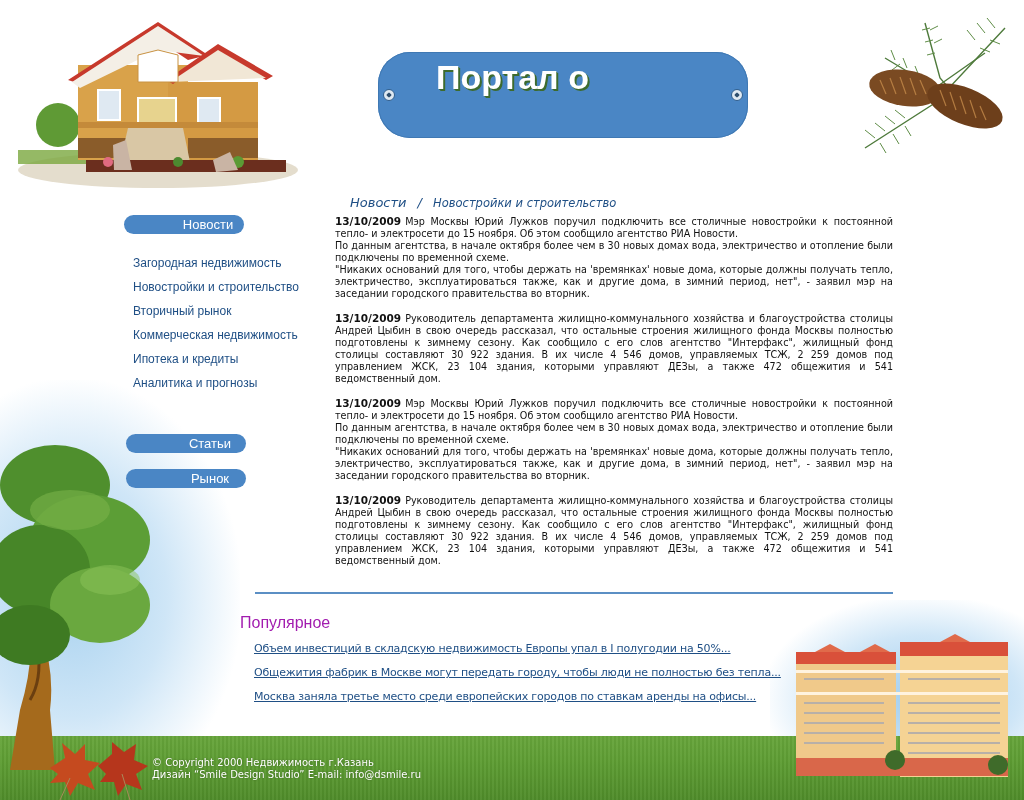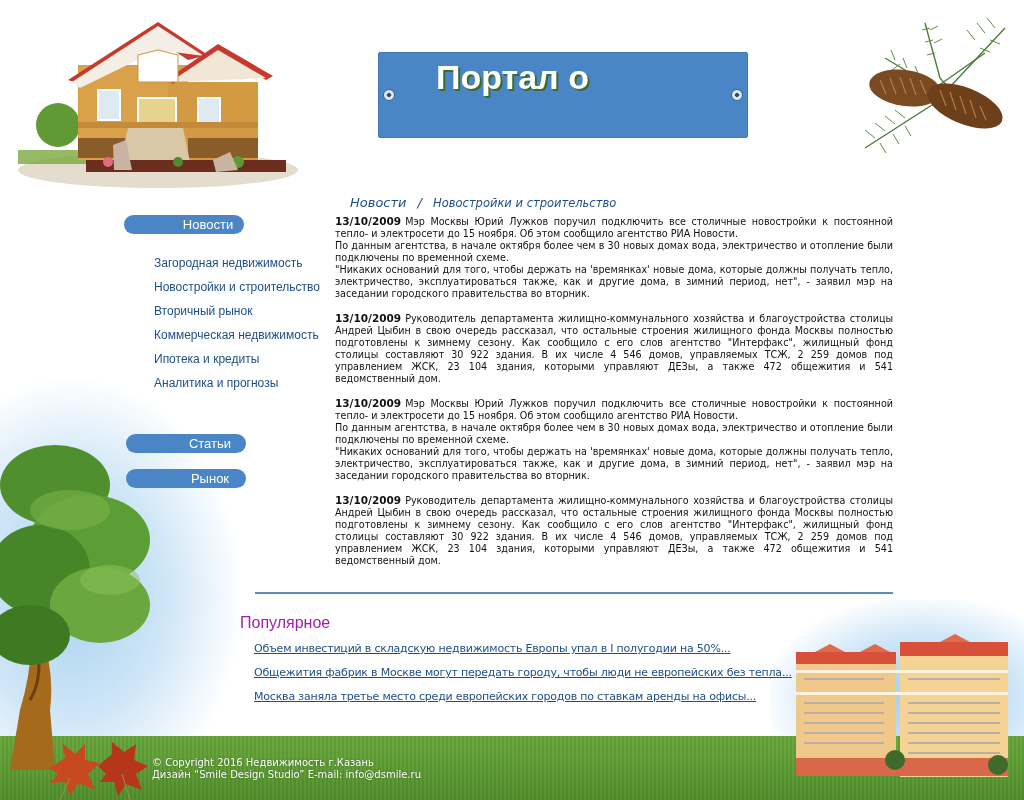--- a/index.html
+++ b/index.html
@@ -35,21 +35,21 @@
   
   .tree { left:0; top:430px; width:150px; height:340px; }
   
   .leaves { left:40px; top:738px; width:110px; height:62px; }
   
   .building { left:790px; top:630px; width:222px; height:150px; }
 
   
   .title-plate {
     left:378px; top:52px; width:370px; height:86px;
-    background:#4a86c5; border-radius:3px;
+    background:#4a86c5; border-radius:32px;
     box-shadow: inset 0 0 0 1px #3f78b3;
   }
   .title-text {
     position:absolute; left:58px; top:6px;
     font-family:"Liberation Sans", sans-serif; font-weight:bold;
     font-size:34px; line-height:38px; color:#ffffff;
     text-shadow: 2px 2px 0 #3d6b2e, 1px 1px 0 #3d6b2e;
     margin:0;
   }
   .screw {
@@ -78,21 +78,21 @@
     background:#4a86c5; color:#ffffff;
     font-size:13px; line-height:19px; text-align:right;
     padding-right:0; box-sizing:border-box; cursor:pointer;
   }
   .pill span { display:inline-block; width:72px; text-align:center; }
   .pill-news { left:124px; top:215px; }
   .pill-articles { left:126px; top:434px; }
   .pill-market { left:126px; top:469px; }
 
   .side-nav { left:133px; top:253px; margin:0; padding:0; list-style:none; }
-  .side-nav li { height:24px;margin-left:21px; }
+  .side-nav li { height:24px; }
   .side-nav a {
     font-size:12px; color:#1f4f85; text-decoration:none; line-height:16px;
     cursor:pointer;
   }
 
   
   .articles {
     left:335px; top:215px; width:558px;
     font-family:"DejaVu Sans", sans-serif; font-size:9.6px; line-height:12px;
     color:#111111; text-align:justify;
@@ -273,20 +273,20 @@
   <div class="article">
     <p><span class="date">13/10/2009</span><span>Руководитель департамента жилищно-коммунального хозяйства и благоустройства столицы Андрей Цыбин в свою очередь рассказал, что остальные строения жилищного фонда Москвы полностью подготовлены к зимнему сезону. Как сообщило с его слов агентство "Интерфакс", жилищный фонд столицы составляют 30 922 здания. В их числе 4 546 домов, управляемых ТСЖ, 2 259 домов под управлением ЖСК, 23 104 здания, которыми управляют ДЕЗы, а также 472 общежития и 541 ведомственный дом.</span></p>
   </div>
 </div>
 
 <div class="abs divider"></div>
 
 <div class="abs popular-title">Популярное</div>
 <ul class="abs popular-list">
   <li><a>Объем инвестиций в складскую недвижимость Европы упал в I полугодии на 50%...</a></li>
-  <li><a>Общежития фабрик в Москве могут передать городу, чтобы люди не европейских без тепла...</a></li>
+  <li><a>Общежития фабрик в Москве могут передать городу, чтобы люди не полностью без тепла...</a></li>
   <li><a>Москва заняла третье место среди европейских городов по ставкам аренды на офисы...</a></li>
 </ul>
 
 <div class="abs footer">
-  <div>© Copyright 2016 Недвижимость г.Казань</div>
+  <div>© Copyright 2000 Недвижимость г.Казань</div>
   <div>Дизайн “Smile Design Studio” E-mail: info@dsmile.ru</div>
 </div>
 
 </body></html>

